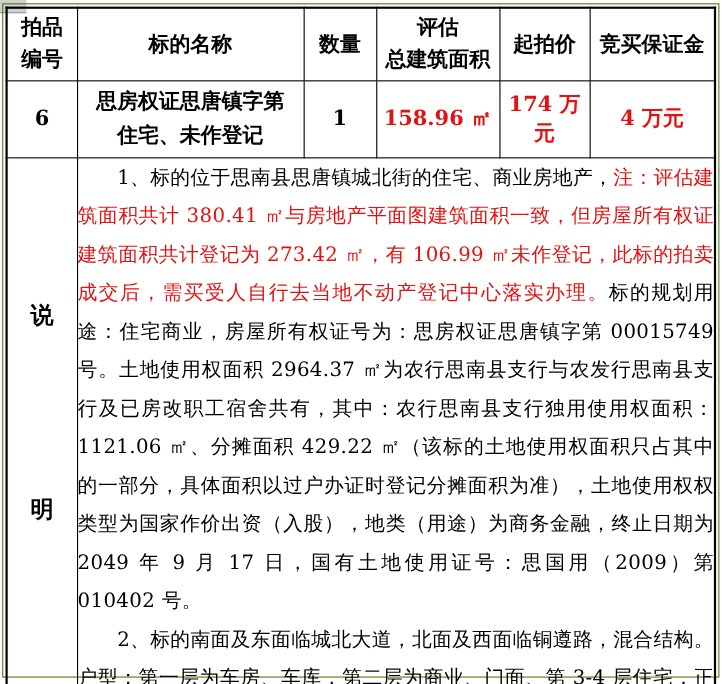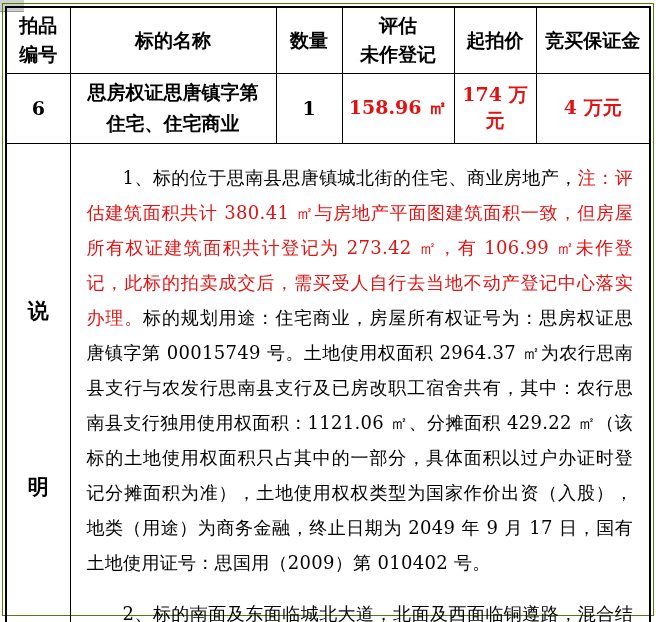--- a/index.html
+++ b/index.html
@@ -42,21 +42,21 @@
     display:flex;flex-direction:column;align-items:center;
     justify-content:center;gap:148px;
     font-weight:bold;font-size:21px;
     padding-bottom:62px;
   }
   td.notes-cell{
     text-align:left;vertical-align:top;
     padding:10px 9px 4px 11px;
   }
   .notes-cell p{
-    margin:16px;
+    margin:0;
     font-size:18px;
     line-height:35px;
     text-align:justify;
     text-indent:2em;
     letter-spacing:0.3px;
   }
 </style>
 </head>
 <body>
 
@@ -75,30 +75,30 @@
     <tbody>
         <tr style="height:66px">
       <td class="hdr">
         <div>拍品</div>
         <div>编号</div>
       </td>
       <td class="hdr">标的名称</td>
       <td class="hdr">数量</td>
       <td class="hdr">
         <div>评估</div>
-        <div>未作登记</div>
+        <div>总建筑面积</div>
       </td>
       <td class="hdr">起拍价</td>
       <td class="hdr">竞买保证金</td>
     </tr>
     <tr style="height:70px">
       <td class="rowtxt">6</td>
       <td class="rowtxt cell-2line">
         <div>思房权证思唐镇字第</div>
-        <div>住宅、住宅商业</div>
+        <div>住宅、未作登记</div>
       </td>
       <td class="rowtxt">1</td>
       <td class="rowtxt red">158.96 ㎡</td>
       <td class="rowtxt red">174 万元</td>
       <td class="rowtxt red">4 万元</td>
     </tr>
     <tr>
       <td class="notes-label-cell">
         <div class="notes-label">
           <span>说</span>

